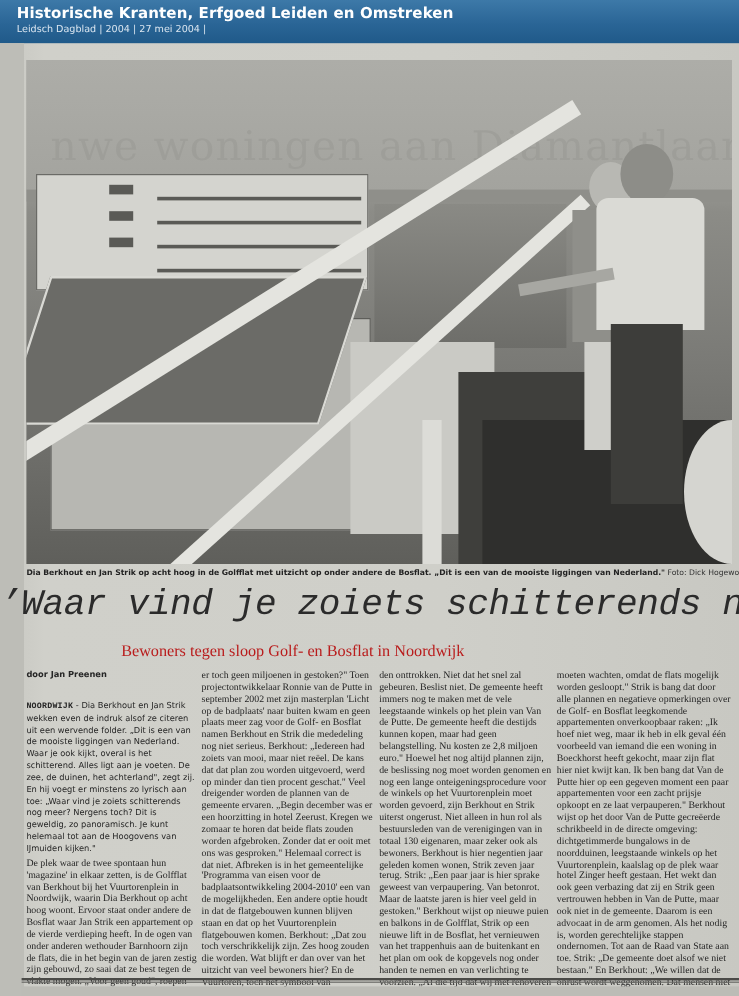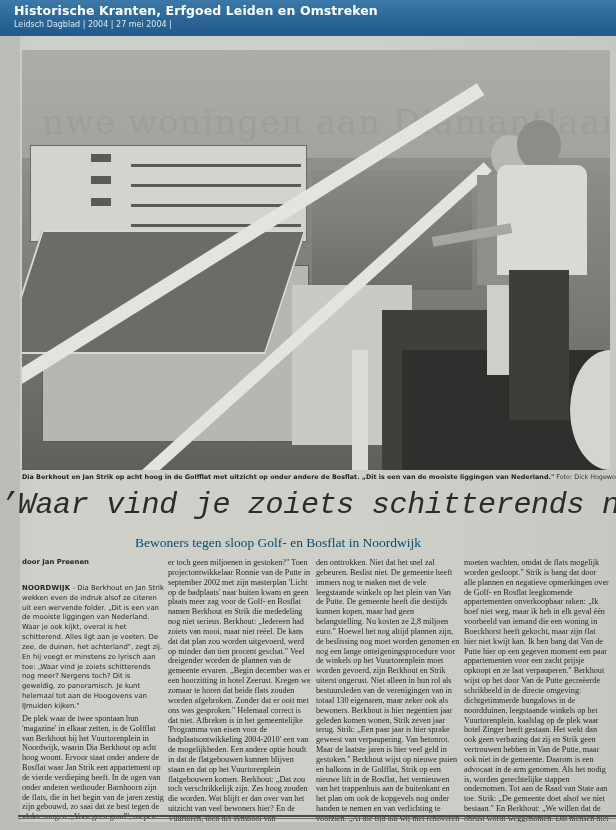--- a/index.html
+++ b/index.html
@@ -34,26 +34,26 @@
   .photo .woman { position:absolute; left:455px; top:85px; width:60px; height:230px; }
   .photo .woman .head { position:absolute; left:14px; top:0; width:36px; height:42px; border-radius:50%; background:#b8b8b3; }
   .photo .woman .body { position:absolute; left:0; top:40px; width:55px; height:110px; background:#8f8f8a; }
   .photo .woman .legs { position:absolute; left:10px; top:150px; width:30px; height:90px; background:#cfcfca; }
   .photo .arm { position:absolute; left:410px; top:180px; width:80px; height:10px; background:#a7a7a2; transform:rotate(-10deg); }
   .photo .table { position:absolute; left:548px; top:300px; width:80px; height:120px; border-radius:50%; background:#d5d5d0; }
   .caption { position:absolute; left:22px; top:473px; font-family:"DejaVu Sans", sans-serif; font-size:6.4px; color:#222; white-space:nowrap; }
   .caption b { font-weight:bold;text-align:right; }
   .caption .credit { font-weight:normal; color:#333; }
   .headline { position:absolute; left:0; top:488px; width:616px; text-align:center; font-family:Liberation Mono, monospace; font-style:italic; font-size:30px; color:#2b2b2b; letter-spacing:-0.3px; white-space:nowrap; }
-  .subhead { position:absolute; left:0; top:535px; width:488px; text-align:center; font-family:"Liberation Serif", serif; font-size:13.5px; color:#0c4a6e;padding-left:34px; }
+  .subhead { position:absolute; left:0; top:535px; width:488px; text-align:center; font-family:"Liberation Serif", serif; font-size:13.5px; color:#b91c1c; }
   .col { position:absolute; top:558px; font-family:"Liberation Serif", serif; font-size:8.2px; line-height:9.85px; color:#262626; text-align:left; }
   .col p { margin:0; }
   .col1 { left:22px; width:142px; font-family:"DejaVu Sans", sans-serif; font-size:6.9px; }
   .col1 .byline { font-weight:bold; margin-bottom:16px; }
-  .col1 .dateline { font-weight:bold; letter-spacing:0.2px; }
+  .col1 .dateline { font-weight:bold; letter-spacing:0.2px;font-family:Liberation Mono, monospace; }
   .col1 .serif { font-family:"Liberation Serif", serif; font-size:8.2px; margin-top:2px; }
   .col2 { left:168px; width:144px; }
   .col3 { left:316px; width:144px; }
   .col4 { left:464px; width:146px; }
   .rule1 { position:absolute; left:18px; top:815px; width:598px; height:2px; background:#4a4a47; }
   .rule2 { position:absolute; left:18px; top:818px; width:598px; height:1px; background:#6a6a66; }
   .bottomgrey { position:absolute; left:18px; top:822px; width:598px; height:8px; background:#bcbcb6; }
 </style>
 </head>
 <body>

